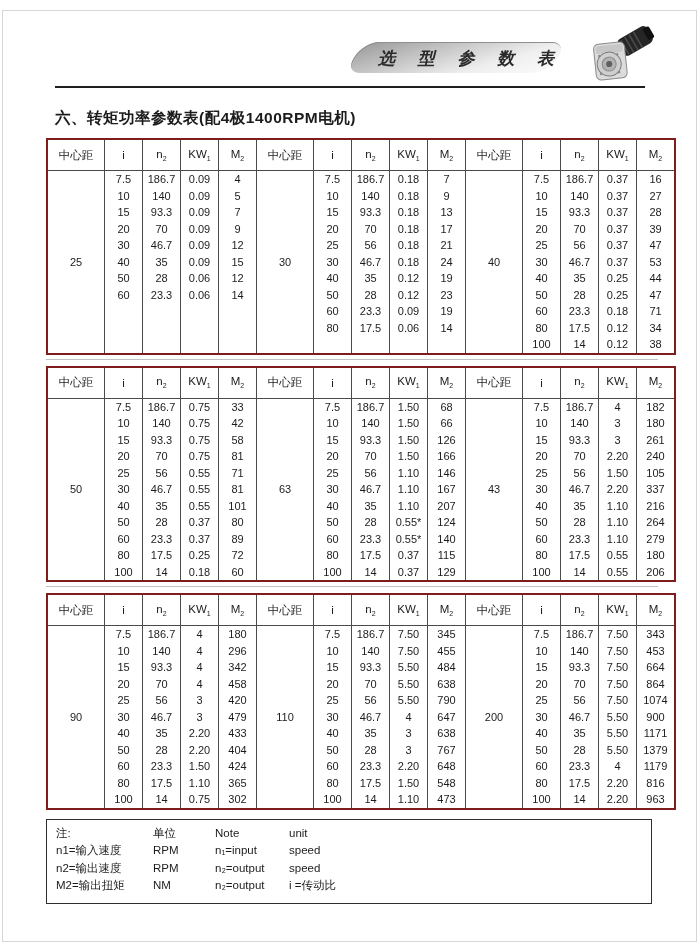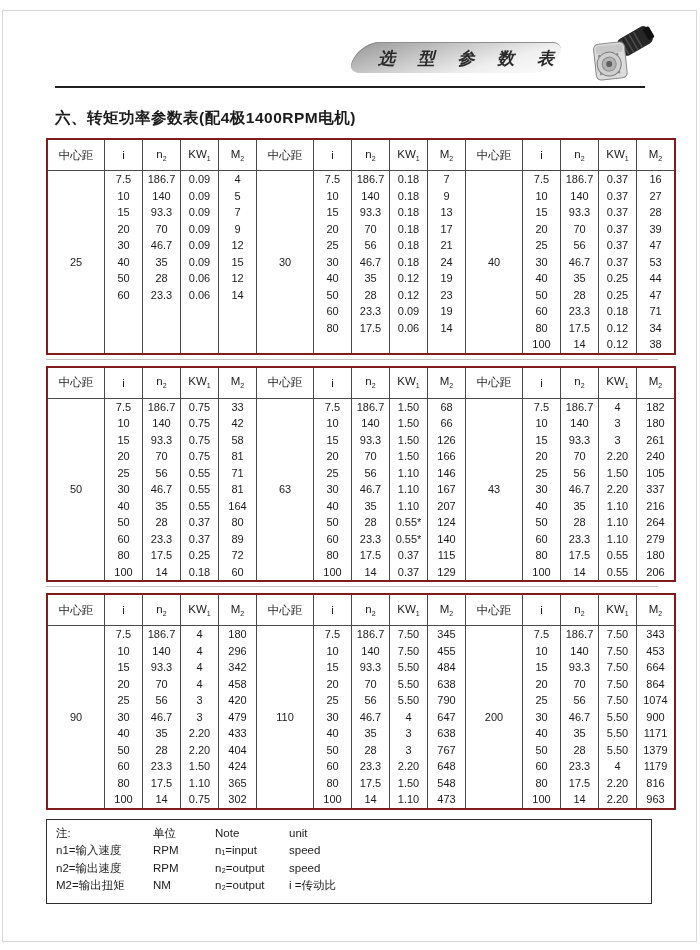--- a/index.html
+++ b/index.html
@@ -374,21 +374,21 @@
           <td>167</td>
           <td>30</td>
           <td>46.7</td>
           <td>2.20</td>
           <td>337</td>
         </tr>
         <tr>
           <td>40</td>
           <td>35</td>
           <td>0.55</td>
-          <td>164</td>
+          <td>101</td>
           <td>40</td>
           <td>35</td>
           <td>1.10</td>
           <td>207</td>
           <td>40</td>
           <td>35</td>
           <td>1.10</td>
           <td>216</td>
         </tr>
         <tr>

